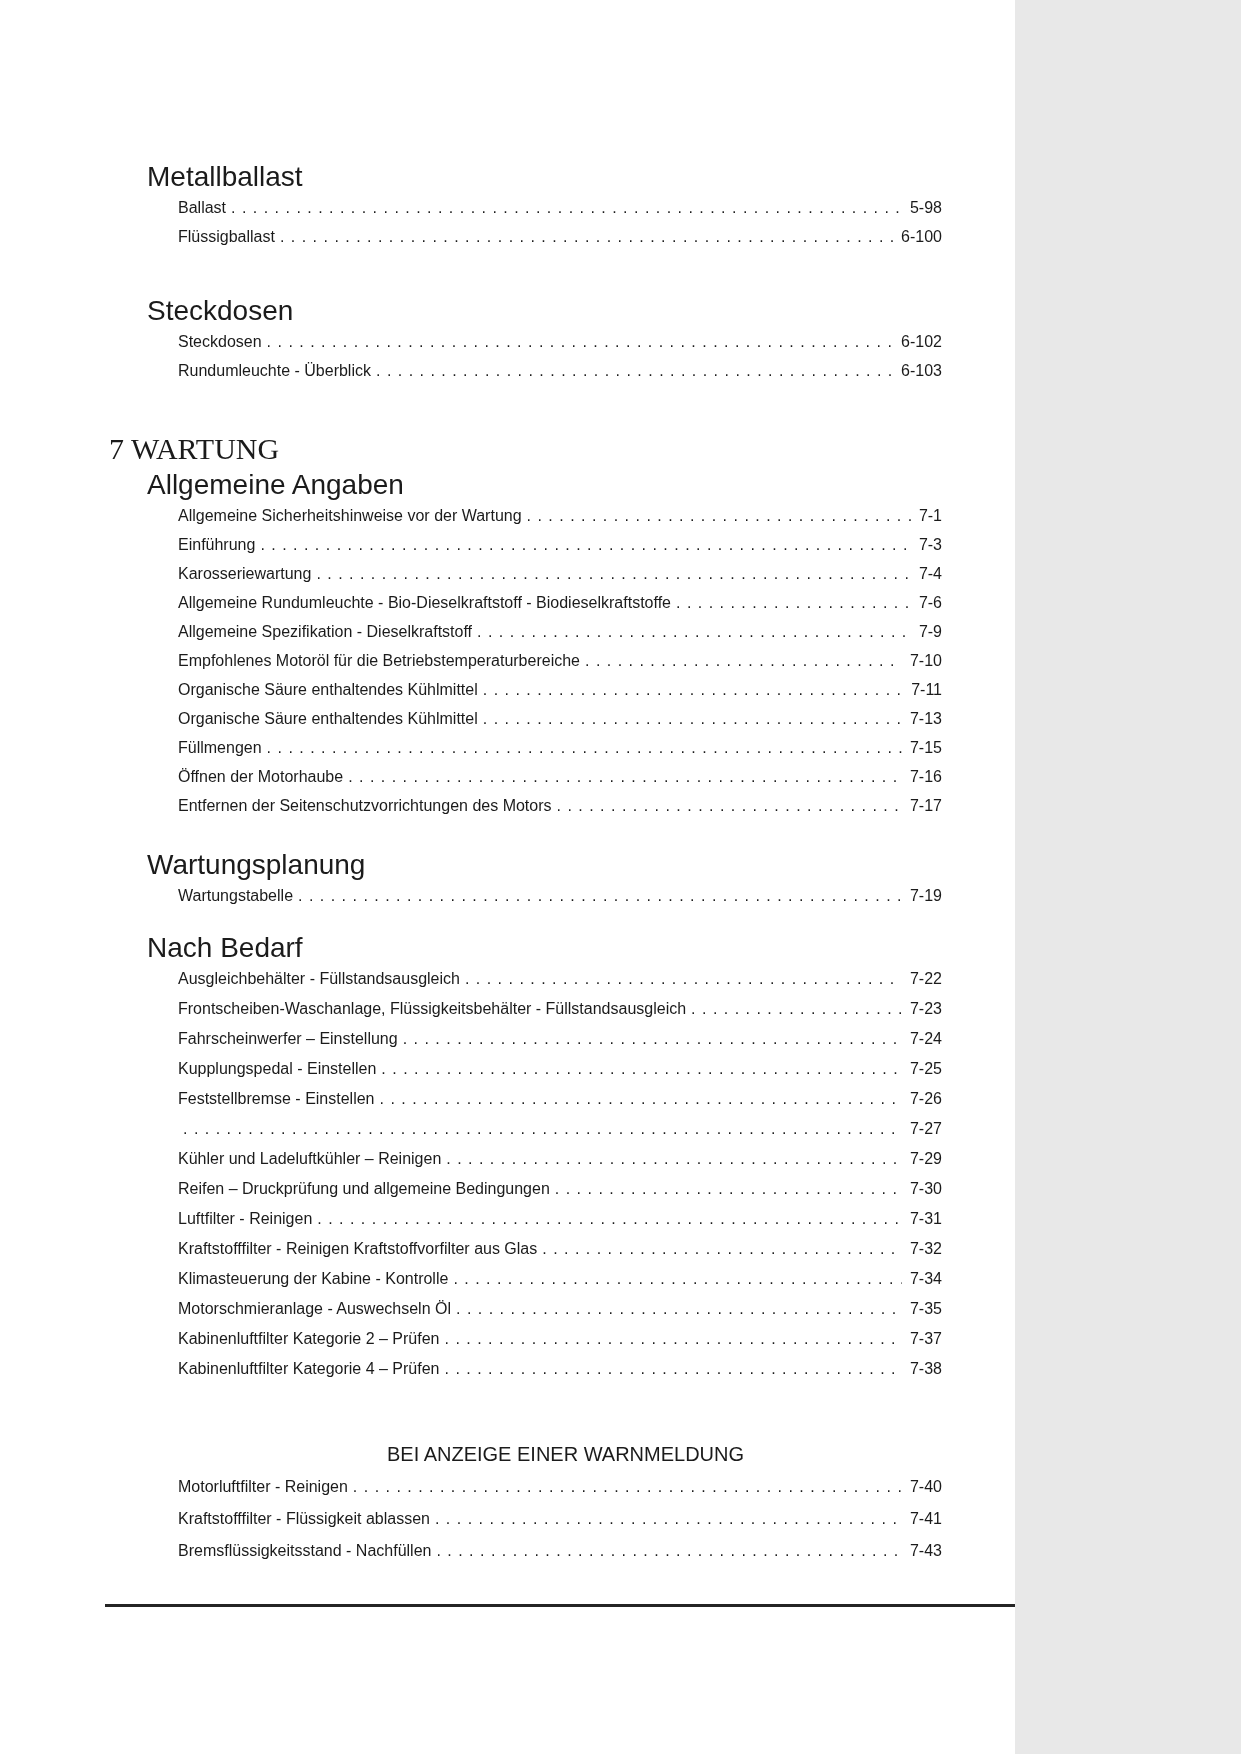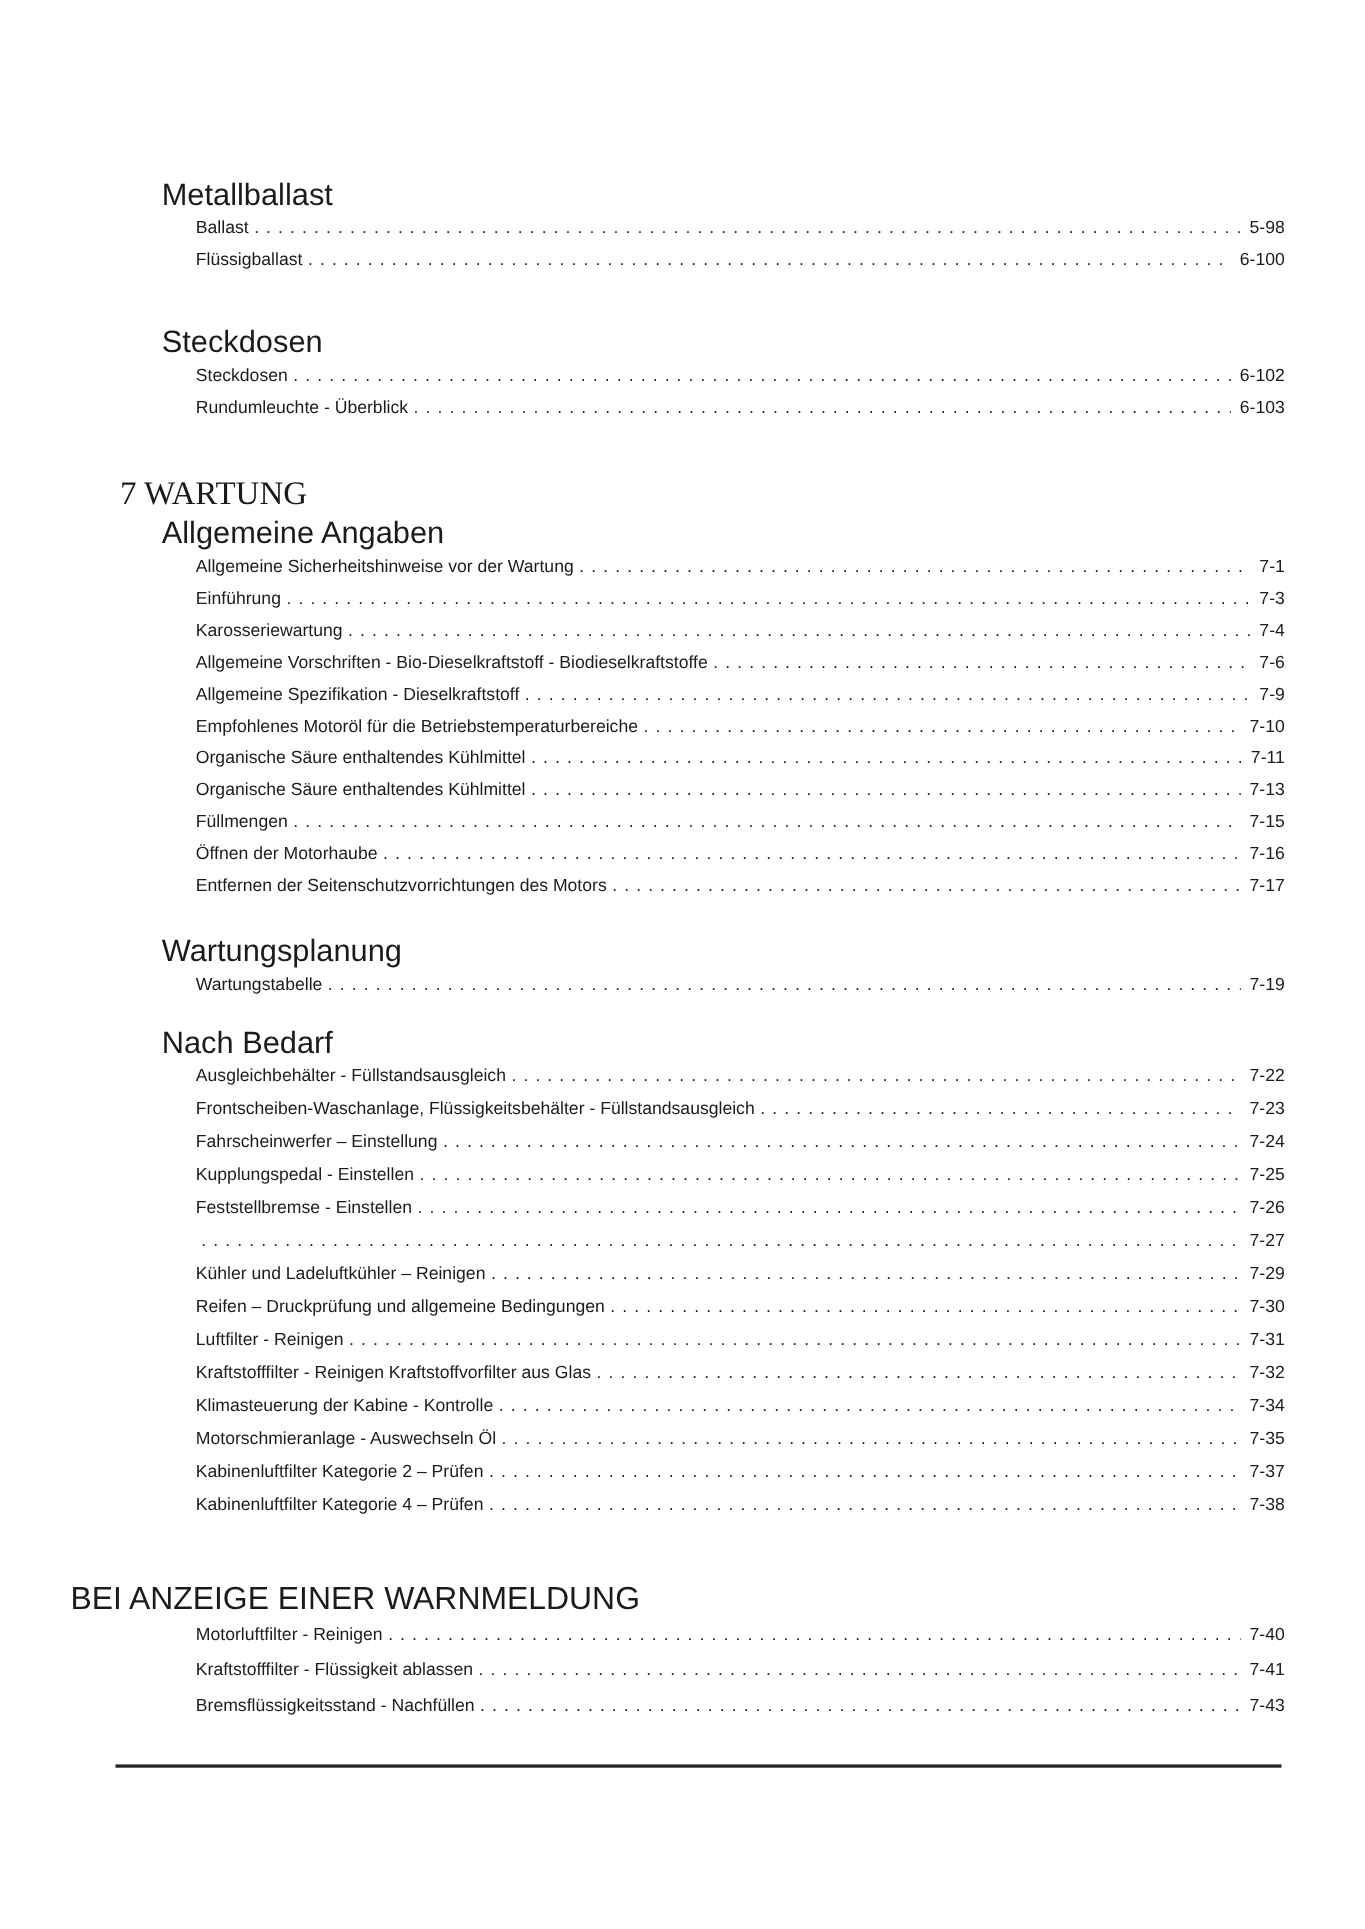--- a/index.html
+++ b/index.html
@@ -3,21 +3,21 @@
 <meta charset="utf-8">
 <style>
   html, body { margin: 0; padding: 0; }
   body {
     background: #e8e8e8;
     font-family: "Liberation Sans", "DejaVu Sans", sans-serif;
     color: #1b1b1b;
   }
   .page {
     position: relative;
-    width: 1241px;
+    width: 1015px;
     height: 1754px;
     background: #ffffff;
     overflow: hidden;
   }
   
   .sec { margin: 0; }
   .sec-0 { margin-top: 160px; }
   .sec-1 { margin-top: 43px; }
   .sec-2 { margin-top: 46px; font-family: Liberation Serif, serif; }
   .sec-3 { margin-top: 1px; }
@@ -30,23 +30,24 @@
     font-size: 28px;
     line-height: 33px;
     margin-left: 147px;
   }
   .style-chapter .sec-title {
     font-size: 30px;
     line-height: 36px;
     margin-left: 109px;
   }
   .style-caps .sec-title {
-    font-size: 29px;
+    font-size: 20px;
     line-height: 34px;
-    margin-left: 64px;
+    margin-left: 116px;
+    text-align: center;
   }
 
   
   .entries { margin-left: 178px; margin-right: 73px; }
   .entry {
     display: flex;
     align-items: flex-start;
     line-height: 29px;
     font-size: 16px;
     white-space: nowrap;
@@ -130,21 +131,21 @@
             <span class="label">Einführung</span>
             <span class="leader"></span>
             <span class="pagenum">7-3</span>
           </div>
           <div class="entry">
             <span class="label">Karosseriewartung</span>
             <span class="leader"></span>
             <span class="pagenum">7-4</span>
           </div>
           <div class="entry">
-            <span class="label">Allgemeine Vorschriften - Bio-Dieselkraftstoff - Biodieselkraftstoffe</span>
+            <span class="label">Allgemeine Rundumleuchte - Bio-Dieselkraftstoff - Biodieselkraftstoffe</span>
             <span class="leader"></span>
             <span class="pagenum">7-6</span>
           </div>
           <div class="entry">
             <span class="label">Allgemeine Spezifikation - Dieselkraftstoff</span>
             <span class="leader"></span>
             <span class="pagenum">7-9</span>
           </div>
           <div class="entry">
             <span class="label">Empfohlenes Motoröl für die Betriebstemperaturbereiche</span>

